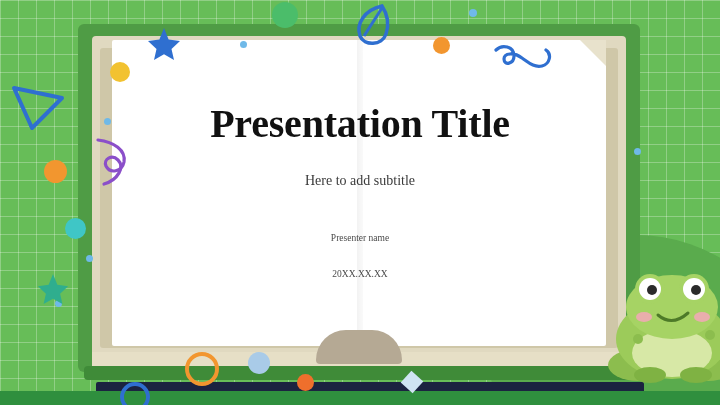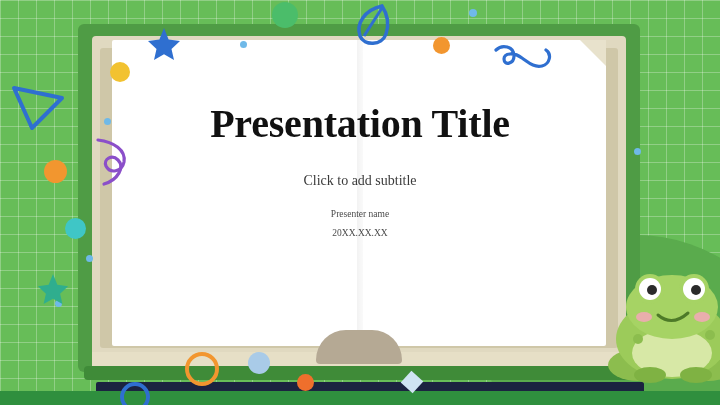--- a/index.html
+++ b/index.html
@@ -173,26 +173,26 @@
     color: #111111;
     margin: 0;
     letter-spacing: -0.2px;
   }
   .subtitle {
     margin: 26px 0 0 0;
     font-size: 14px;
     color: #3a3a3a;
   }
   .presenter {
-    margin: 20px 0 0 0;
+    margin: 44px 0 0 0;
     font-size: 9.5px;
     color: #4a4a4a;
   }
   .pres-date {
-    margin: 9px 0 0 0;
+    margin: 26px 0 0 0;
     font-size: 9.5px;
     color: #4a4a4a;
   }
 
   
   .shape { position: absolute; }
   .dot { border-radius: 50%; }
   .ring { border-radius: 50%; background: transparent; }
 
   
@@ -294,18 +294,18 @@
     <ellipse cx="98" cy="114" rx="16" ry="8" fill="#7fb243"></ellipse>
 
     <circle cx="40" cy="78" r="5" fill="#8cbd4e"></circle>
     <circle cx="112" cy="74" r="5" fill="#8cbd4e"></circle>
   </svg>
 
   <div class="text-block">
     <h1 class="title">
       <span>Presentation Title</span><br>
     </h1>
-    <p class="subtitle">Click to add subtitle</p>
+    <p class="subtitle">Here to add subtitle</p>
     <p class="presenter">Presenter name</p>
     <p class="pres-date">20XX.XX.XX</p>
   </div>
 
 </div>
 
 </body></html>

